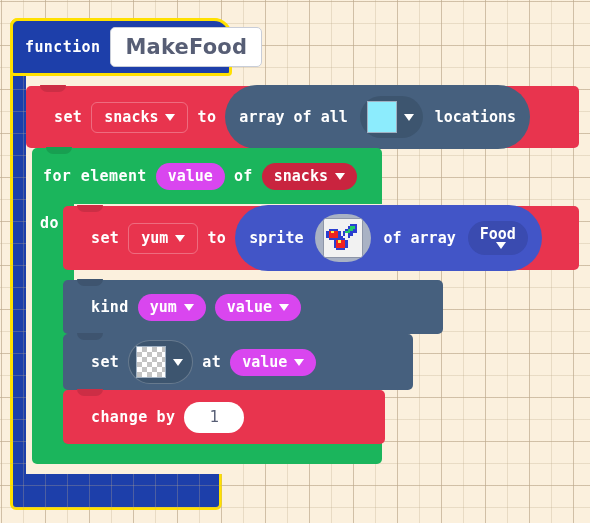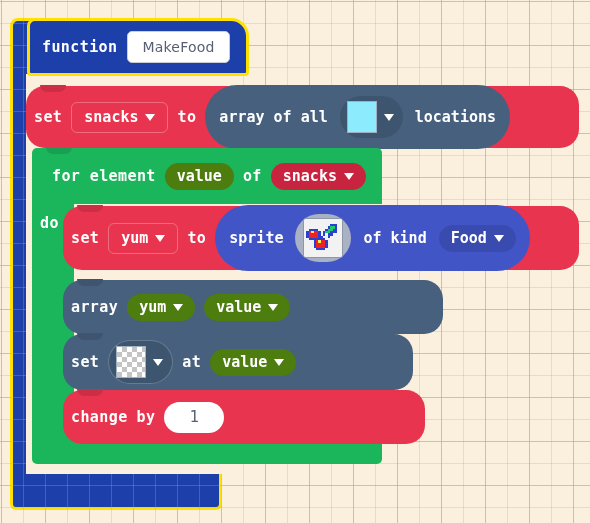--- a/index.html
+++ b/index.html
@@ -56,43 +56,43 @@
     top: 18px;
     width: 212px;
     height: 492px;
     background: #1d3faa;
     border: 3px solid #ffe000;
     border-radius: 8px 8px 6px 6px;
     box-sizing: border-box;
   }
   #fn-header {
     position: absolute;
-    left: 27px;
+    left: 10px;
     top: 18px;
     width: 222px;
     height: 58px;
     background: #1d3faa;
     border: 3px solid #ffe000;
     border-radius: 8px 18px 4px 4px;
     box-sizing: border-box;
     display: flex;
     align-items: center;
     padding-left: 12px;
     gap: 10px;
     z-index: 4;
   }
   .fn-name-field {
     background: #ffffff;
     color: #575e75;
     border: 1px solid #c8cdd8;
     border-radius: 5px;
     padding: 7px 14px;
     font-family: "DejaVu Sans", sans-serif;
-    font-size: 14px;
-    font-weight: normal;
+    font-size: 21px;
+    font-weight: bold;
     letter-spacing: .2px;
   }
   
   #fn-inner-cover {
     position: absolute;
     left: 26px;
     top: 74px;
     width: 196px;
     height: 400px;
     background: #fbf0dd;
@@ -132,24 +132,24 @@
     border-radius: 999px;
     padding: 6px 12px;
     white-space: nowrap;
     font-family: "DejaVu Sans Mono", monospace;
     font-size: 15px;
     font-weight: bold;
     color: #fff;
     line-height: 1;
   }
   .pill-red      { background: #c9243f; }
-  .pill-redlight { background: #4d7c0f; }
+  .pill-redlight { background: #d946ef; }
   .pill-slate    { background: #46607e; }
   .pill-blue     { background: #4255c7; }
-  .pill-bluedark { background: #3a4bb0; }
+  .pill-bluedark { background: #3a4bb0; flex-direction: column; }
 
   
   .field-inset {
     border: 1px solid rgba(255,255,255,0.28);
     border-radius: 6px;
     padding: 7px 12px;
     display: inline-flex;
     align-items: center;
     white-space: nowrap;
     color: #fff;
@@ -224,36 +224,36 @@
     left: 26px; top: 86px; width: 553px; height: 62px;
   }
   #blk-for {
     left: 32px; top: 148px; width: 350px; height: 316px;
     border-radius: 5px;
     display: block;
   }
   #for-row {
     position: absolute; left: 0; top: 0;
     height: 56px; display: flex; align-items: center;
-    padding-left: 20px; gap: 9px;
+    padding-left: 11px; gap: 9px;
   }
   #for-do-label {
     position: absolute; left: 8px; top: 68px;
   }
   #for-inner-cover {
     position: absolute; left: 42px; top: 56px;
     width: 308px; height: 204px;
     background: #fbf0dd;
   }
   #blk-set-yum   { left: 63px; top: 206px; width: 516px; height: 64px; }
   #blk-place     { left: 63px; top: 280px; width: 380px; height: 54px; }
   #blk-set-tile  { left: 63px; top: 334px; width: 350px; height: 56px; }
-  #blk-change    { left: 63px; top: 390px; width: 362px; height: 54px; }
-
-  .pad-l { padding-left: 8px; border-radius: 19px; }
+  #blk-change    { left: 63px; top: 390px; width: 322px; height: 54px; }
+
+  .pad-l { padding-left: 28px; }
   .gap9 { gap: 9px; }
 </style>
 </head>
 <body>
 
 <div id="workspace">
 
   <div id="fn-block"></div>
   <div id="fn-inner-cover"></div>
 
@@ -329,30 +329,30 @@
           <rect x="2" y="8" width="4" height="1" fill="#2b3fd0"></rect>
 
           <rect x="5" y="8" width="4" height="1" fill="#2b3fd0"></rect>
           <rect x="4" y="9" width="1" height="3" fill="#2b3fd0"></rect>
           <rect x="5" y="9" width="4" height="3" fill="#ee2222"></rect>
           <rect x="6" y="9" width="1" height="1" fill="#ffe94a"></rect>
           <rect x="9" y="9" width="1" height="3" fill="#2b3fd0"></rect>
           <rect x="5" y="12" width="4" height="1" fill="#2b3fd0"></rect>
         </svg>
       </span>
-      <span>of kind</span>
+      <span>of array</span>
       <span class="pill pill-bluedark">
         <span>Food</span>
         <i class="caret"></i>
       </span>
     </span>
   </div>
 
   <div class="stmt slate notch pad-l gap9" id="blk-place">
-    <span class="btext">array</span>
+    <span class="btext">kind</span>
     <span class="pill pill-redlight">
       <span>yum</span>
       <i class="caret"></i>
     </span>
     <span class="pill pill-redlight">
       <span>value</span>
       <i class="caret"></i>
     </span>
   </div>
 

